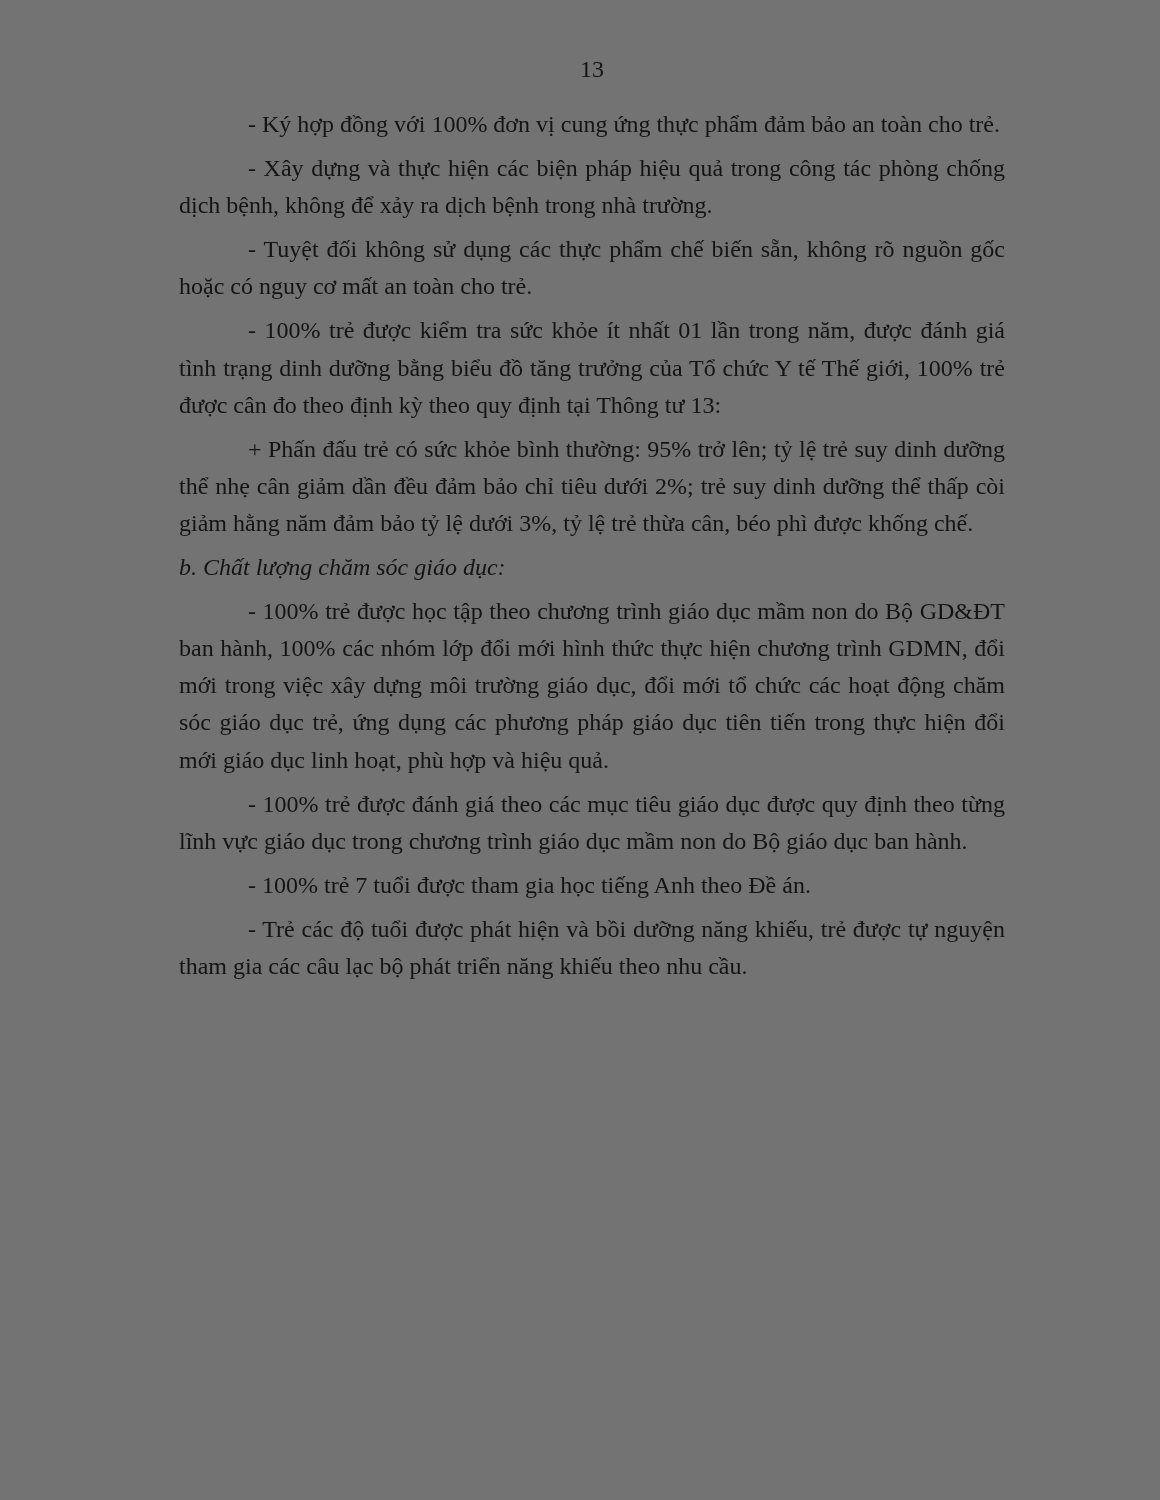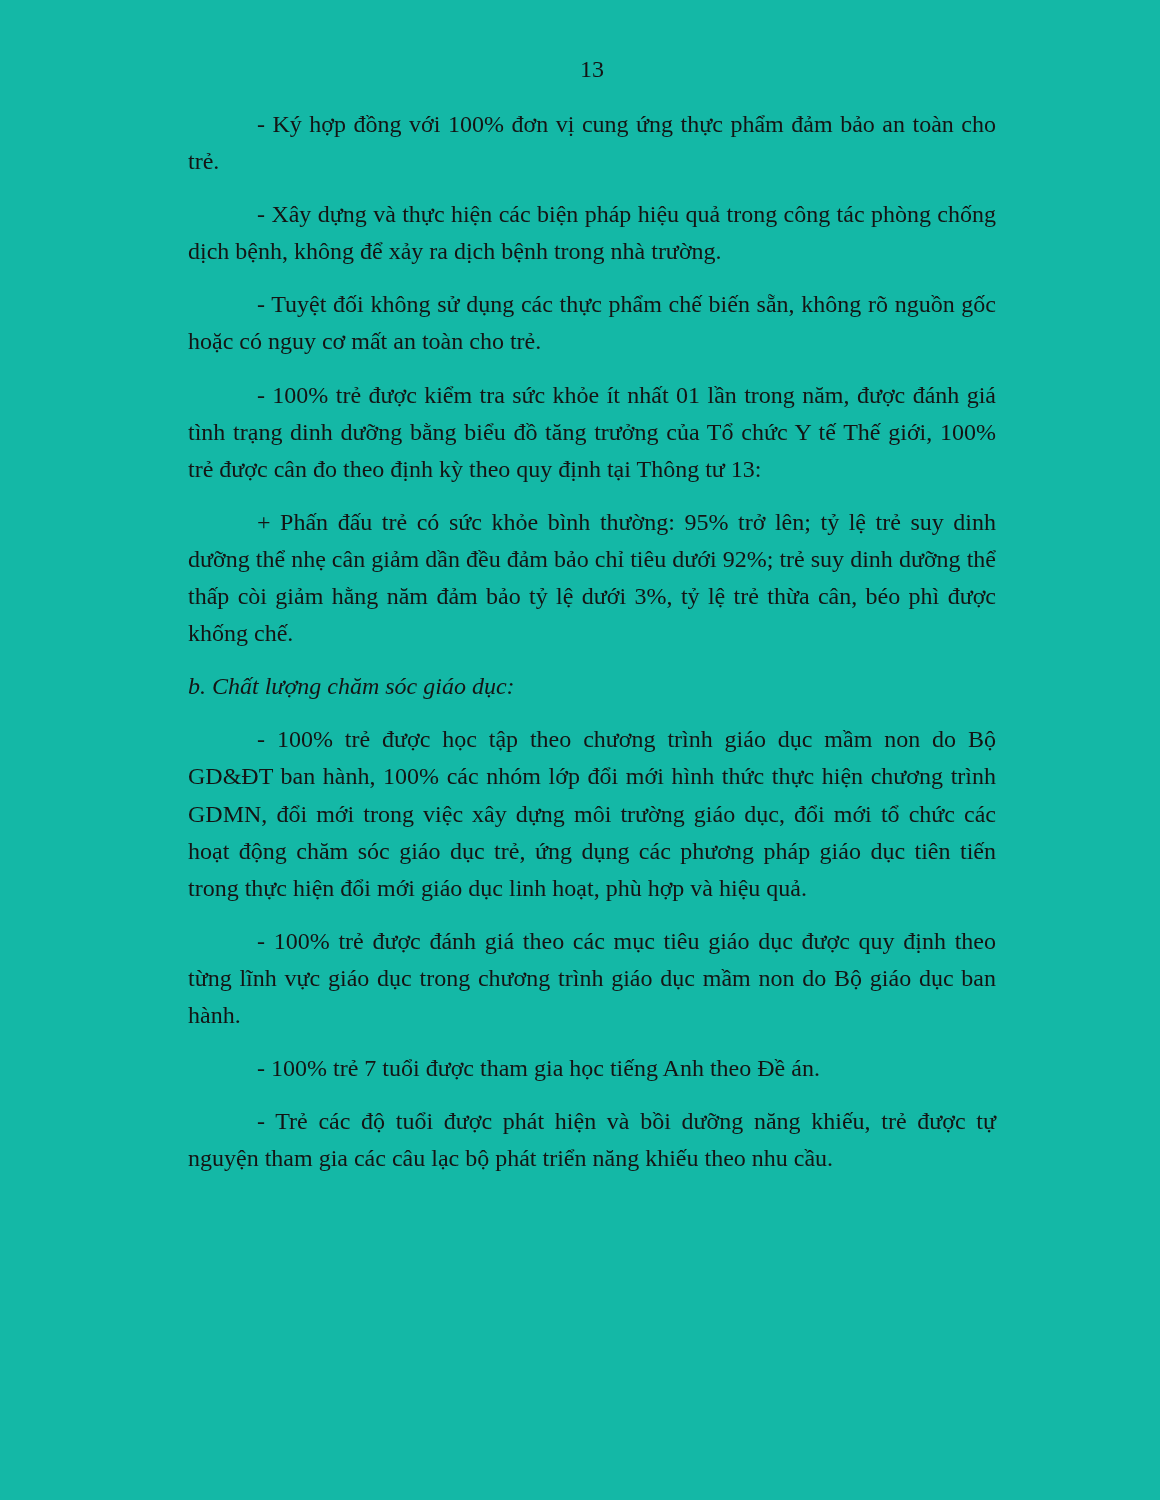--- a/index.html
+++ b/index.html
@@ -4,21 +4,21 @@
 <style>
   html, body {
     margin: 0;
     padding: 0;
     background: #ffffff;
   }
   .page {
     position: relative;
     width: 1160px;
     height: 1500px;
-    background: #14b8a6;
+    background: #737373;
     overflow: hidden;
     font-family: "Liberation Serif", "DejaVu Serif", serif;
     color: #141414;
     -webkit-font-smoothing: antialiased;
   }
   .content {
     position: absolute;
     left: 172px;
     top: 51px;
     width: 840px;
@@ -28,21 +28,21 @@
     font-size: 24px;
     line-height: 37px;
     height: 37px;
   }
   .doc-body {
     margin-top: 18px;
     font-size: 24px;
     line-height: 37.1px;
   }
   .doc-body p {
-    margin: 16px;
+    margin: 7px;
     padding: 0;
     text-align: justify;
     text-justify: inter-word;
   }
   .para-indent {
     text-indent: 69px;
   }
   .heading-italic {
     font-style: italic;
     text-indent: 0;
@@ -53,21 +53,21 @@
 
 <div class="page">
   <div class="content">
     <div class="page-number">13</div>
 
     <div class="doc-body">
       <p class="para-indent">- Ký hợp đồng với 100% đơn vị cung ứng thực phẩm đảm bảo an toàn cho trẻ.</p>
       <p class="para-indent">- Xây dựng và thực hiện các biện pháp hiệu quả trong công tác phòng chống dịch bệnh, không để xảy ra dịch bệnh trong nhà trường.</p>
       <p class="para-indent">- Tuyệt đối không sử dụng các thực phẩm chế biến sẵn, không rõ nguồn gốc hoặc có nguy cơ mất an toàn cho trẻ.</p>
       <p class="para-indent">- 100% trẻ được kiểm tra sức khỏe ít nhất 01 lần trong năm, được đánh giá tình trạng dinh dưỡng bằng biểu đồ tăng trưởng của Tổ chức Y tế Thế giới, 100% trẻ được cân đo theo định kỳ theo quy định tại Thông tư 13:</p>
-      <p class="para-indent">+ Phấn đấu trẻ có sức khỏe bình thường: 95% trở lên; tỷ lệ trẻ suy dinh dưỡng thể nhẹ cân giảm dần đều đảm bảo chỉ tiêu dưới 92%; trẻ suy dinh dưỡng thể thấp còi giảm hằng năm đảm bảo tỷ lệ dưới 3%,  tỷ lệ trẻ thừa cân, béo phì được khống chế.</p>
+      <p class="para-indent">+ Phấn đấu trẻ có sức khỏe bình thường: 95% trở lên; tỷ lệ trẻ suy dinh dưỡng thể nhẹ cân giảm dần đều đảm bảo chỉ tiêu dưới 2%; trẻ suy dinh dưỡng thể thấp còi giảm hằng năm đảm bảo tỷ lệ dưới 3%,  tỷ lệ trẻ thừa cân, béo phì được khống chế.</p>
       <p class="heading-italic">b. Chất lượng chăm sóc giáo dục:</p>
       <p class="para-indent">- 100% trẻ được học tập theo chương trình giáo dục mầm non do Bộ GD&amp;ĐT ban  hành, 100% các nhóm lớp đổi mới hình thức thực hiện chương trình GDMN, đổi mới trong việc xây dựng môi trường giáo dục, đổi mới tổ chức các hoạt động chăm sóc giáo dục trẻ, ứng dụng các phương pháp giáo dục tiên tiến trong thực hiện đổi mới giáo dục linh hoạt, phù hợp và hiệu quả.</p>
       <p class="para-indent">- 100% trẻ được đánh giá theo các mục tiêu giáo dục được quy định theo từng lĩnh vực giáo dục trong chương trình giáo dục mầm non do Bộ giáo dục ban hành.</p>
       <p class="para-indent">- 100% trẻ 7 tuổi được tham gia học tiếng Anh theo Đề án.</p>
       <p class="para-indent">- Trẻ các độ tuổi được phát hiện và bồi dưỡng năng khiếu, trẻ được tự nguyện tham gia các câu lạc bộ phát triển năng khiếu theo nhu cầu.</p>
     </div>
   </div>
 </div>
 
 </body></html>

